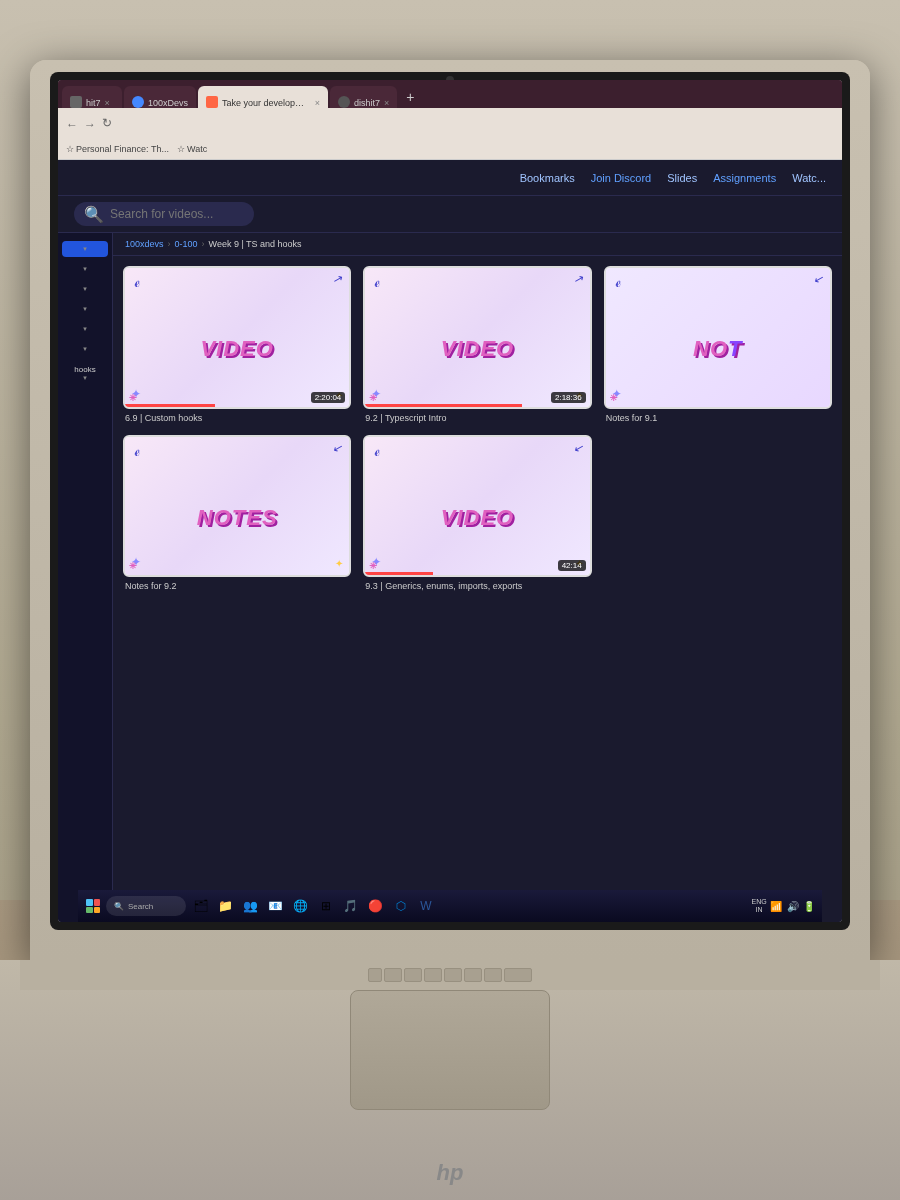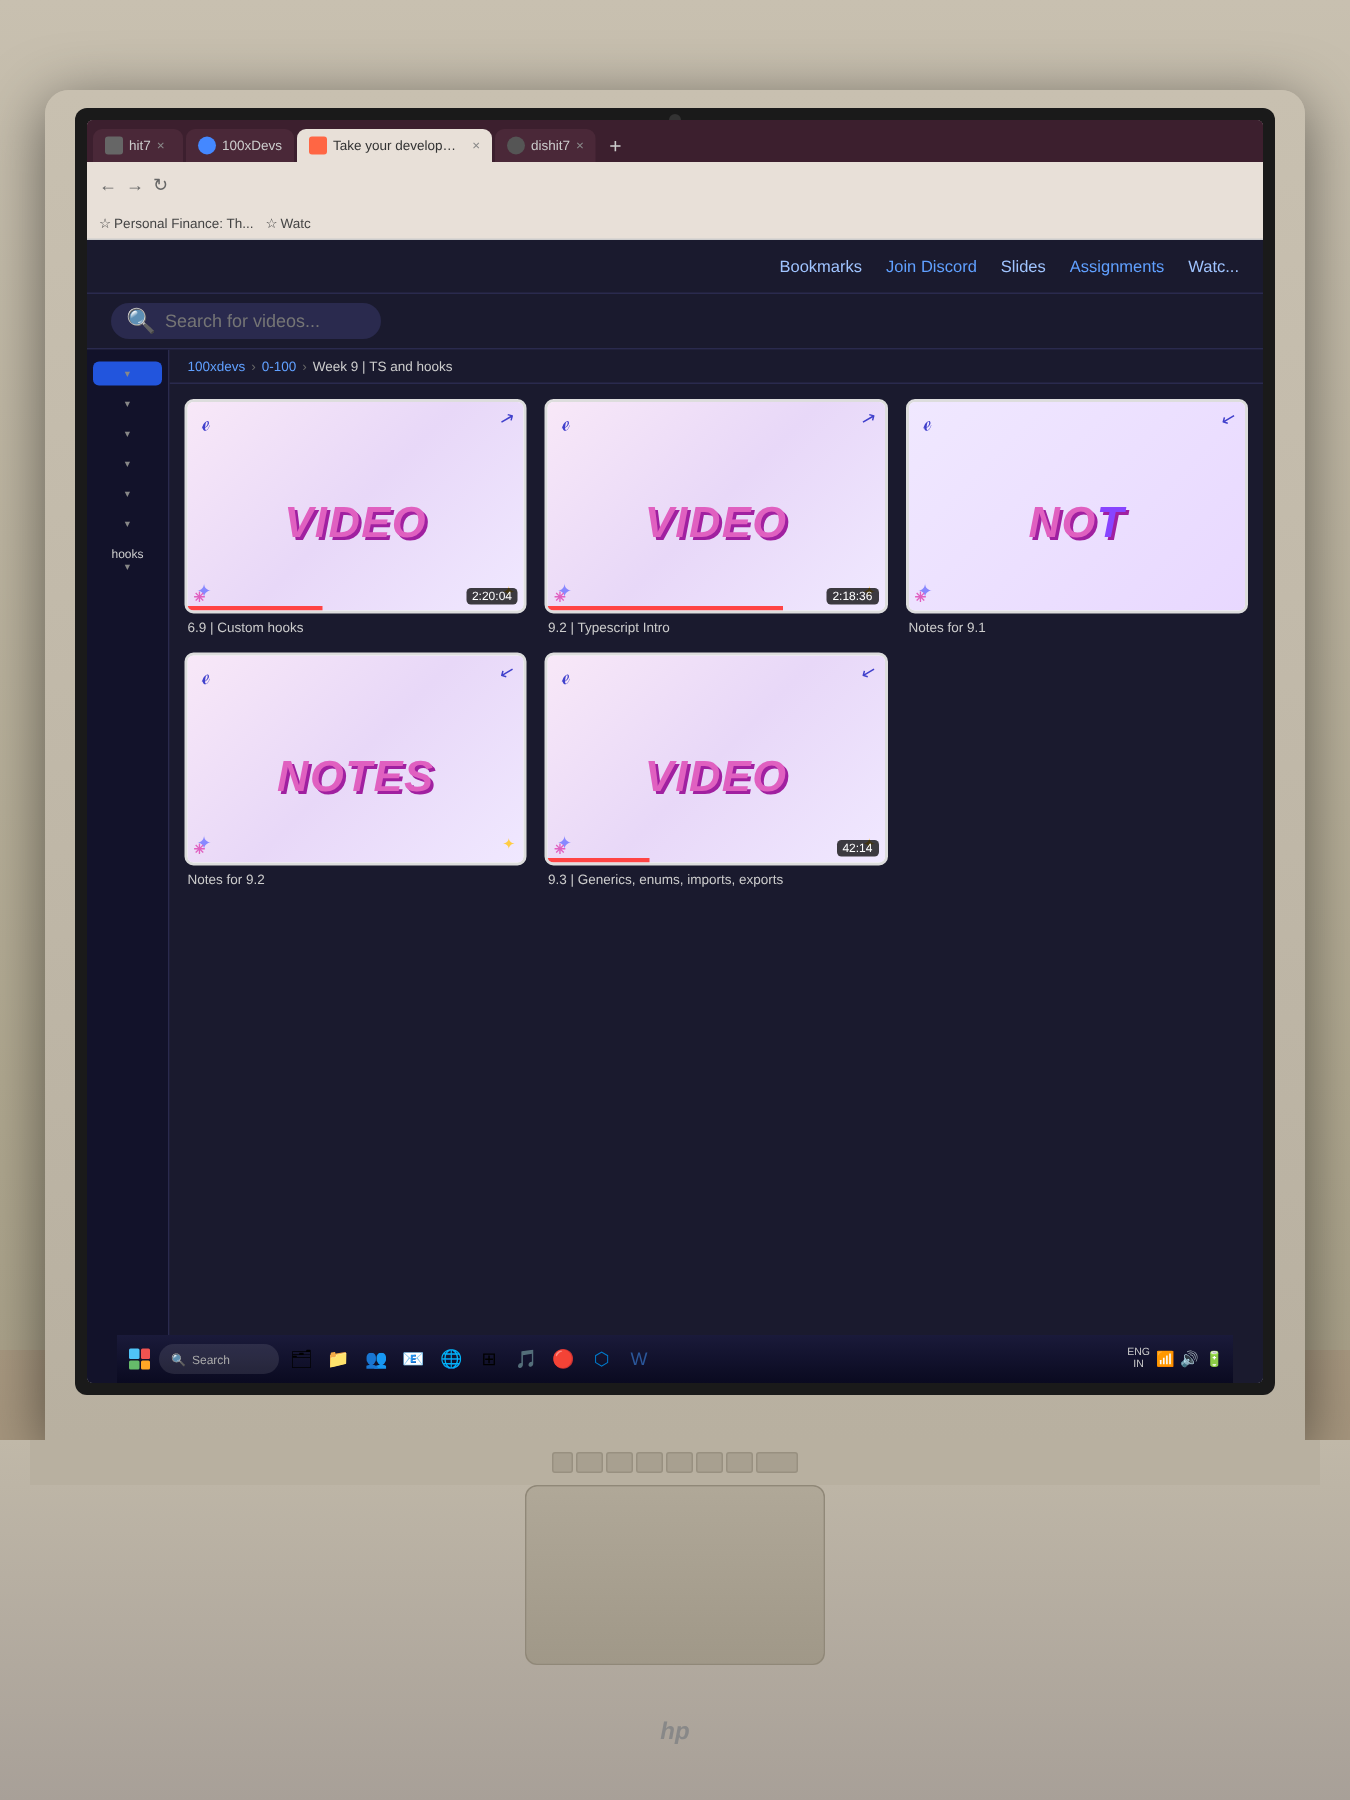--- a/index.html
+++ b/index.html
@@ -69,21 +69,21 @@
     .tab-bar {
       display: flex;
       align-items: flex-end;
       background: #3c1f2e;
       height: 28px;
       padding: 0 4px;
     }
 
     .tab {
       display: flex;
-      align-items: center;
+      align-items: flex-end;
       height: 22px;
       padding: 0 8px;
       border-radius: 6px 6px 0 0;
       font-size: 9px;
       color: #ccc;
       background: #4a2838;
       margin-right: 2px;
       max-width: 130px;
       min-width: 60px;
       position: relative;
@@ -341,21 +341,21 @@
       width: 100%;
       height: 100%;
       background: linear-gradient(135deg, #f8e8f8 0%, #e8d8f8 50%, #f0e8ff 100%);
       display: flex;
       align-items: center;
       justify-content: center;
       position: relative;
     }
 
     .thumbnail-label {
-      font-size: 29px;
+      font-size: 22px;
       font-weight: 900;
       color: #e060c0;
       text-shadow: 2px 2px 0 #a020a0;
       font-style: italic;
       letter-spacing: 1px;
       margin-top: 24px;
     }
 
     .thumbnail-label.notes {
       color: #e060c0;
@@ -524,24 +524,24 @@
       transform: translateX(-50%);
       width: 200px;
       height: 120px;
       background: linear-gradient(180deg, #b0a898 0%, #a09888 100%);
       border-radius: 8px;
       border: 1px solid #908878;
     }
 
     .hp-logo {
       position: absolute;
-      bottom: 36px;
+      bottom: 14px;
       left: 50%;
       transform: translateX(-50%);
-      font-size: 16px;
+      font-size: 22px;
       color: #888;
       font-style: italic;
       font-weight: bold;
     }
 
     
     .keyboard-area {
       position: absolute;
       top: 0;
       left: 20px;

